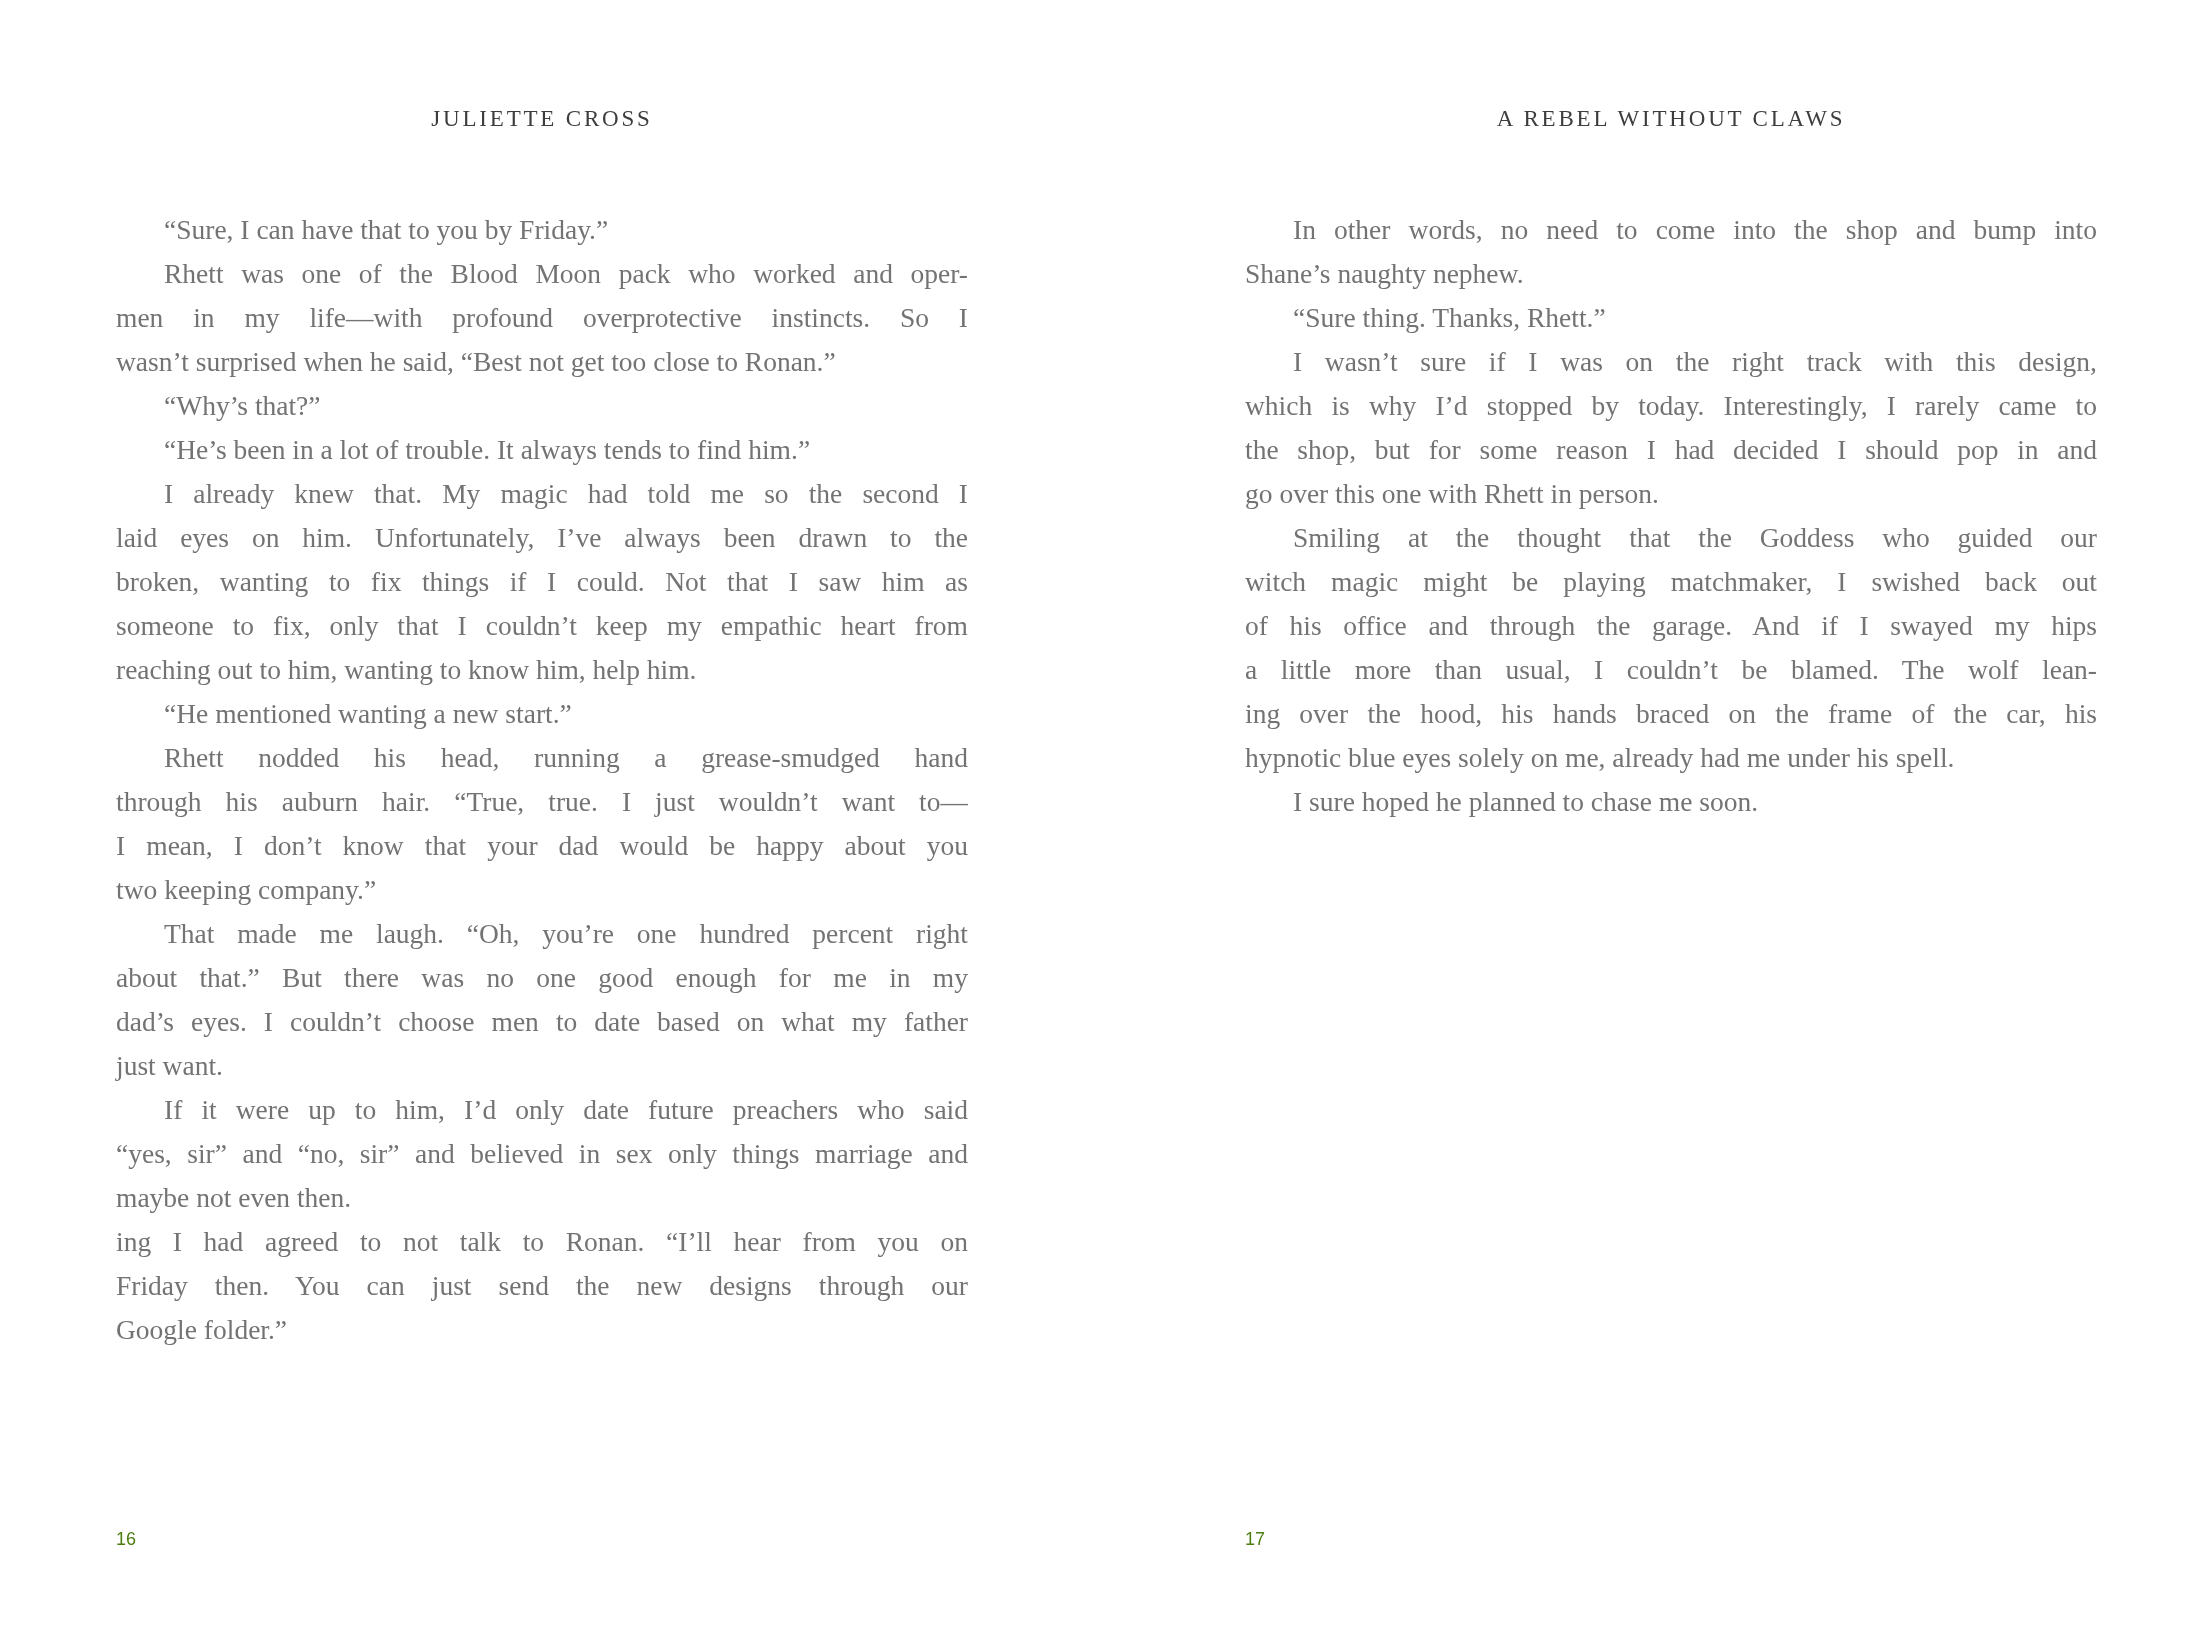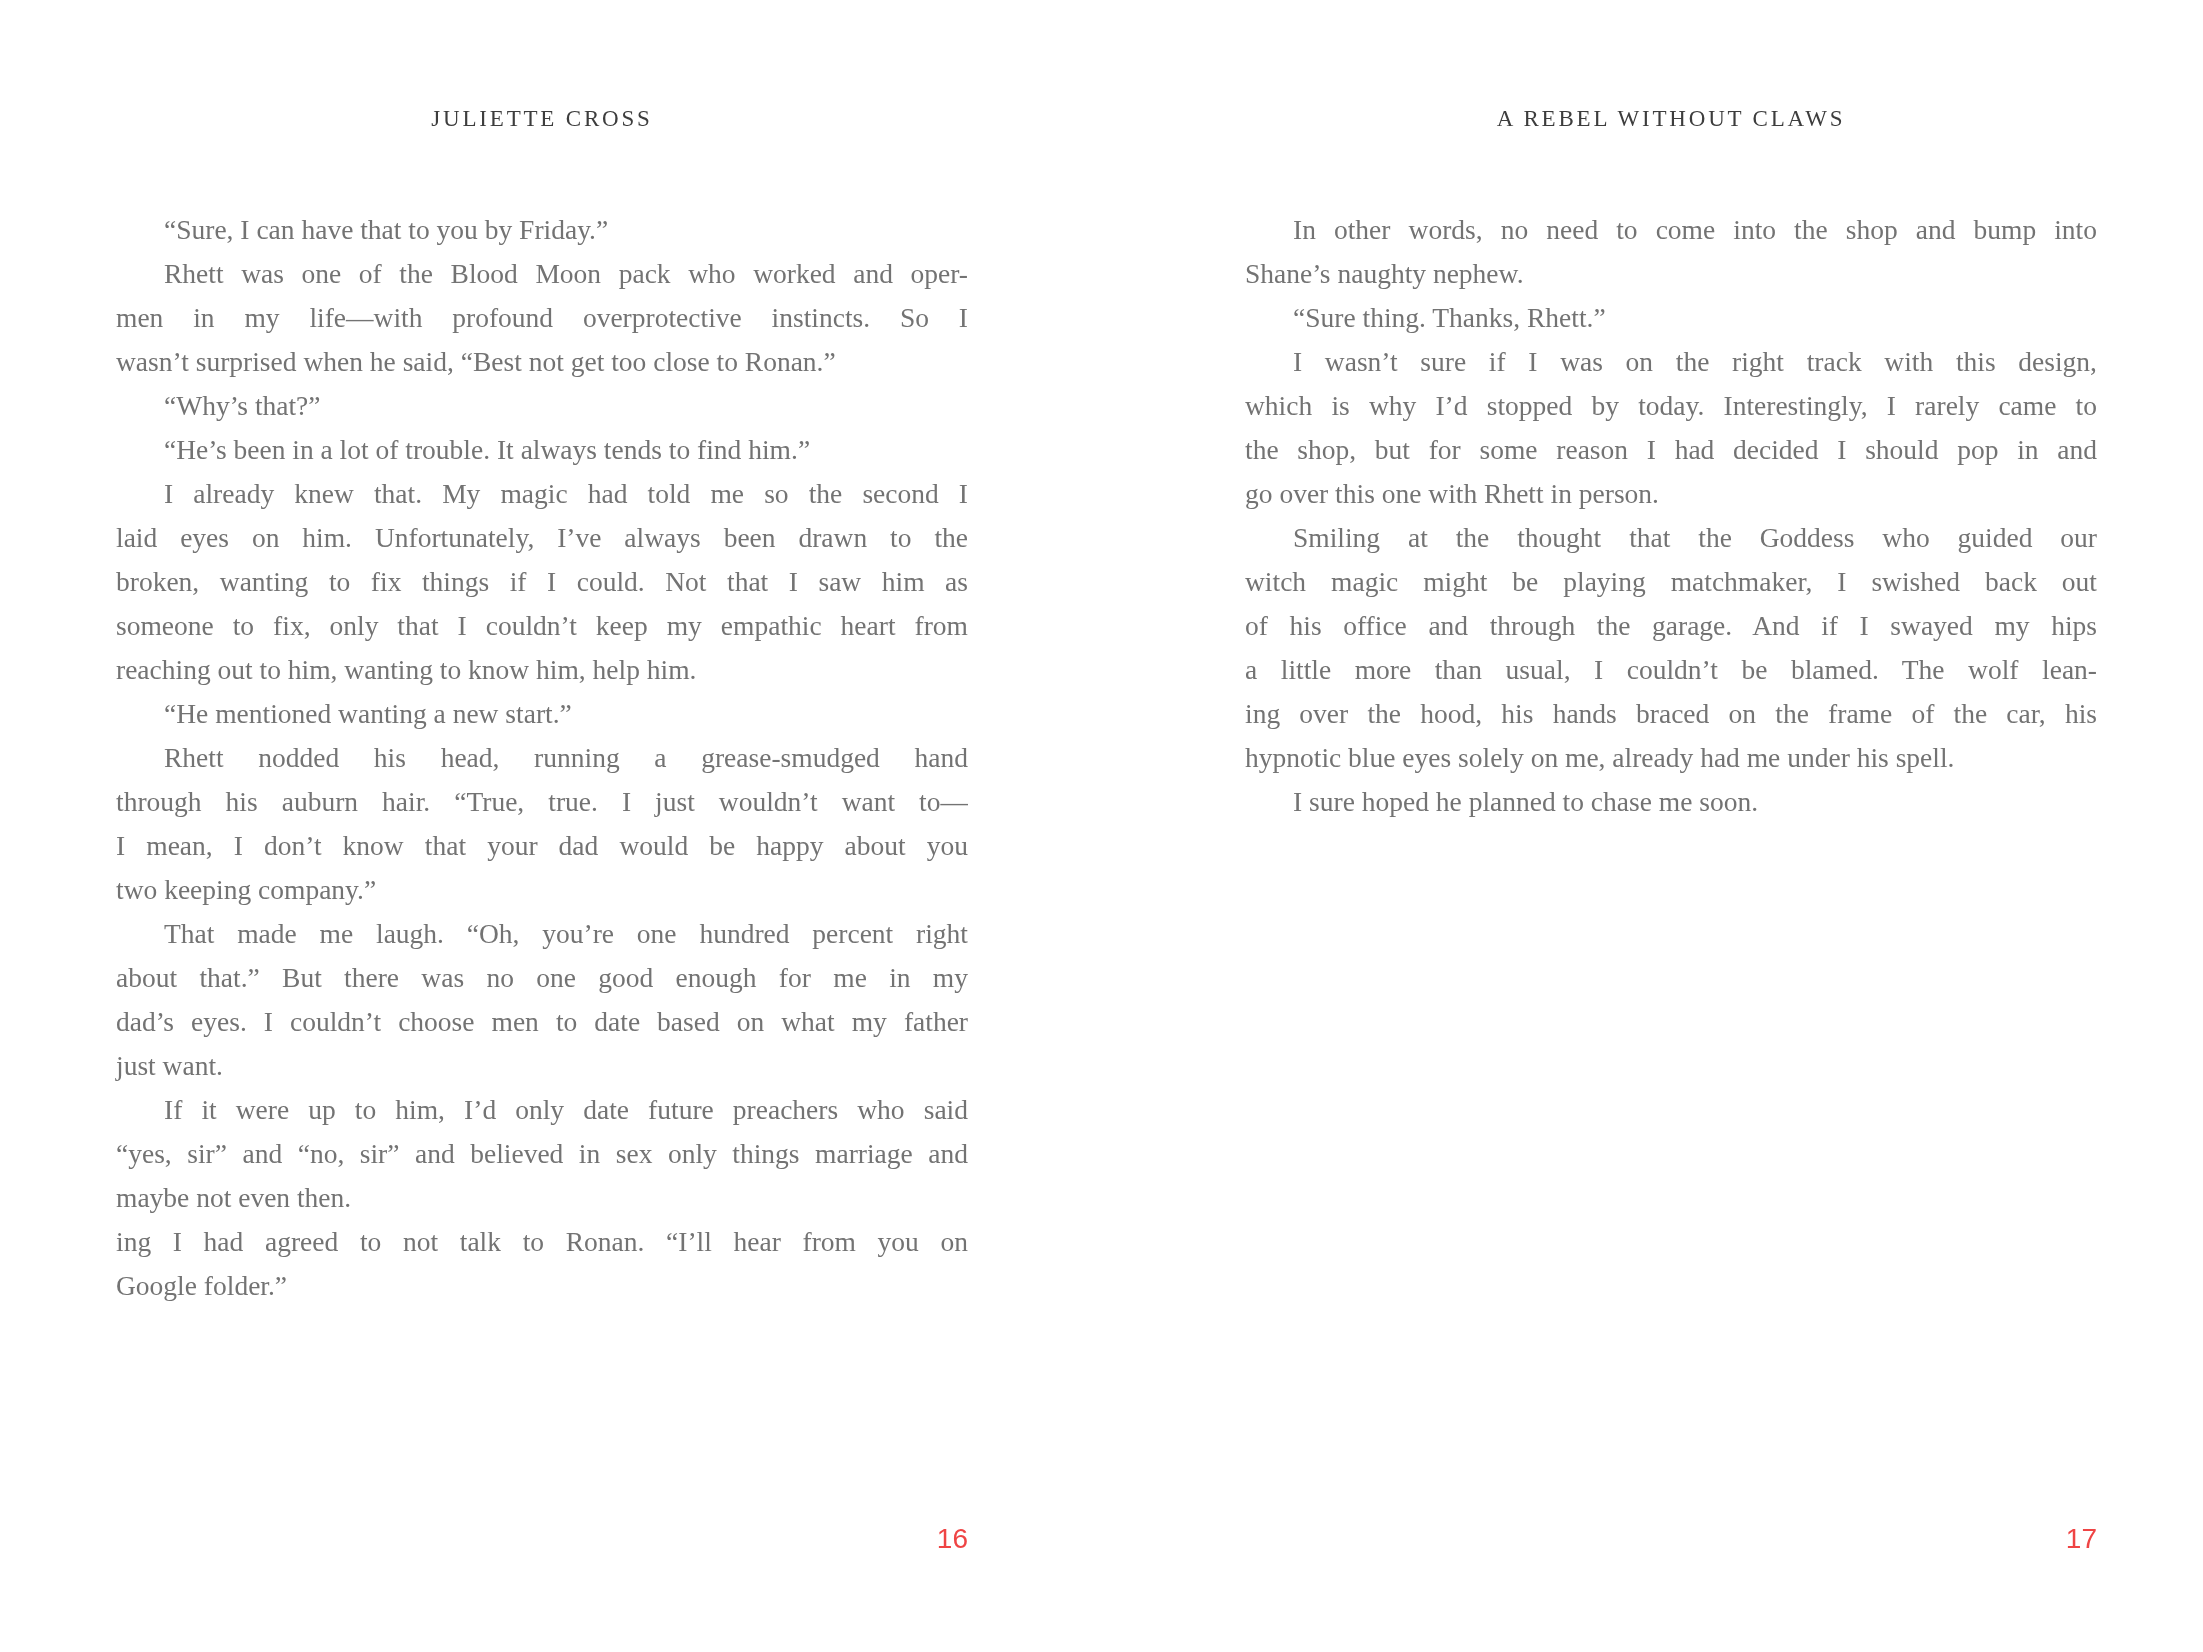--- a/index.html
+++ b/index.html
@@ -61,25 +61,25 @@
     height: 44px;
   }
   .line.indent {
     padding-left: 48px;
   }
   .page-number {
     position: absolute;
     top: 1517px;
     left: 0;
     width: 100%;
-    text-align: right;
+    text-align: left;
     font-family: "Liberation Sans", sans-serif;
-    font-size: 28px;
+    font-size: 18px;
     line-height: 44px;
-    color: #ef4444;
+    color: #4d7c0f;
   }
 </style>
 </head>
 <body>
 
 <div class="spread">
 
   <section class="page left">
     <div class="running-header">JULIETTE CROSS</div>
     <div class="text-block">
@@ -100,20 +100,21 @@
         <div class="line justify">I mean, I don’t know that your dad would be happy about you</div>
         <div class="line">two keeping company.”</div>
         <div class="line justify indent">That made me laugh. “Oh, you’re one hundred percent right</div>
         <div class="line justify">about that.” But there was no one good enough for me in my</div>
         <div class="line justify">dad’s eyes. I couldn’t choose men to date based on what my father</div>
         <div class="line">just want.</div>
         <div class="line justify indent">If it were up to him, I’d only date future preachers who said</div>
         <div class="line justify">“yes, sir” and “no, sir” and believed in sex only things marriage and</div>
         <div class="line">maybe not even then.</div>
         <div class="line justify">ing I had agreed to not talk to Ronan. “I’ll hear from you on</div>
+        <div class="line justify">Friday then. You can just send the new designs through our</div>
         <div class="line">Google folder.”</div>
       </div>
     <div class="page-number">16</div>
   </section>
 
   <section class="page right">
     <div class="running-header">A REBEL WITHOUT CLAWS</div>
     <div class="text-block">
         <div class="line justify indent">In other words, no need to come into the shop and bump into</div>
         <div class="line">Shane’s naughty nephew.</div>

